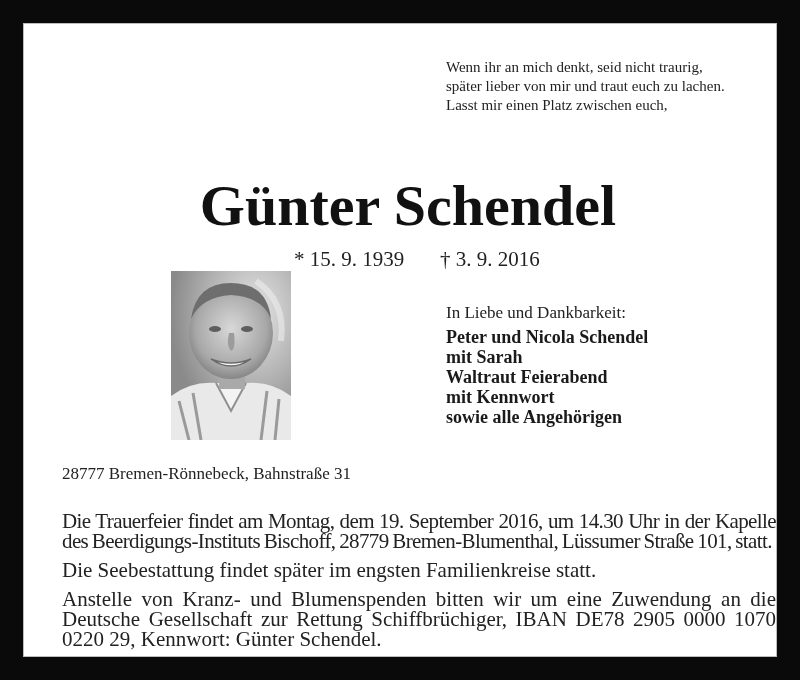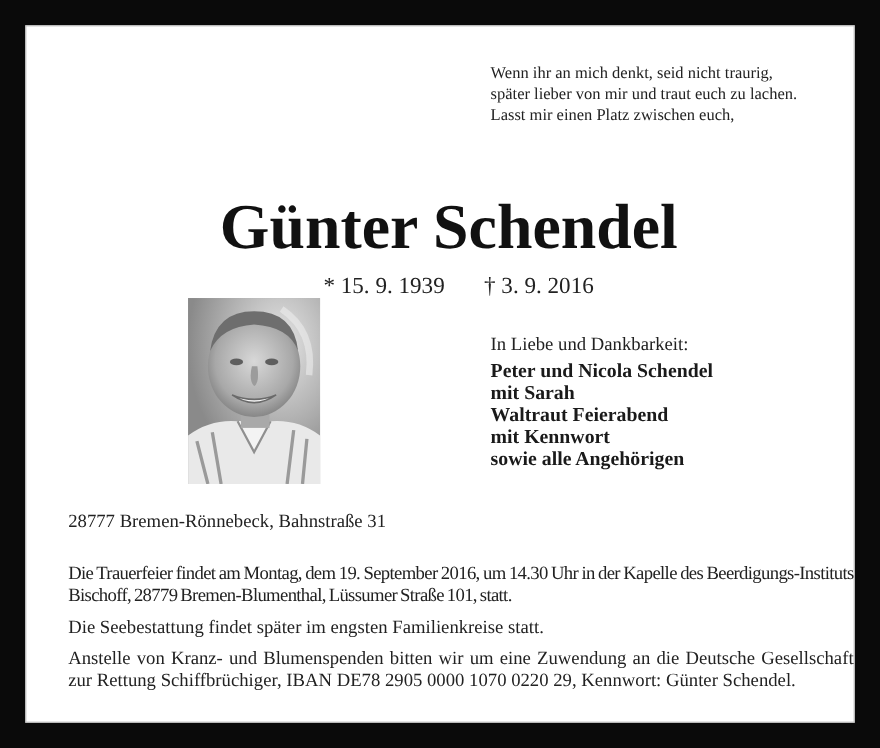--- a/index.html
+++ b/index.html
@@ -103,21 +103,21 @@
       line-height: 22px;
       color: #222;
       white-space: nowrap;
     }
 
     .body-text {
       position: absolute;
       left: 38px;
       top: 487px;
       width: 714px;
-      font-size: 17px;
+      font-size: 21px;
       line-height: 20px;
       color: #222;
     }
     .body-text p {
       margin: 0 0 9px 0;
       text-align: justify;
     }
     .body-text .condensed {
       letter-spacing: -0.6px;
       word-spacing: -1px;

